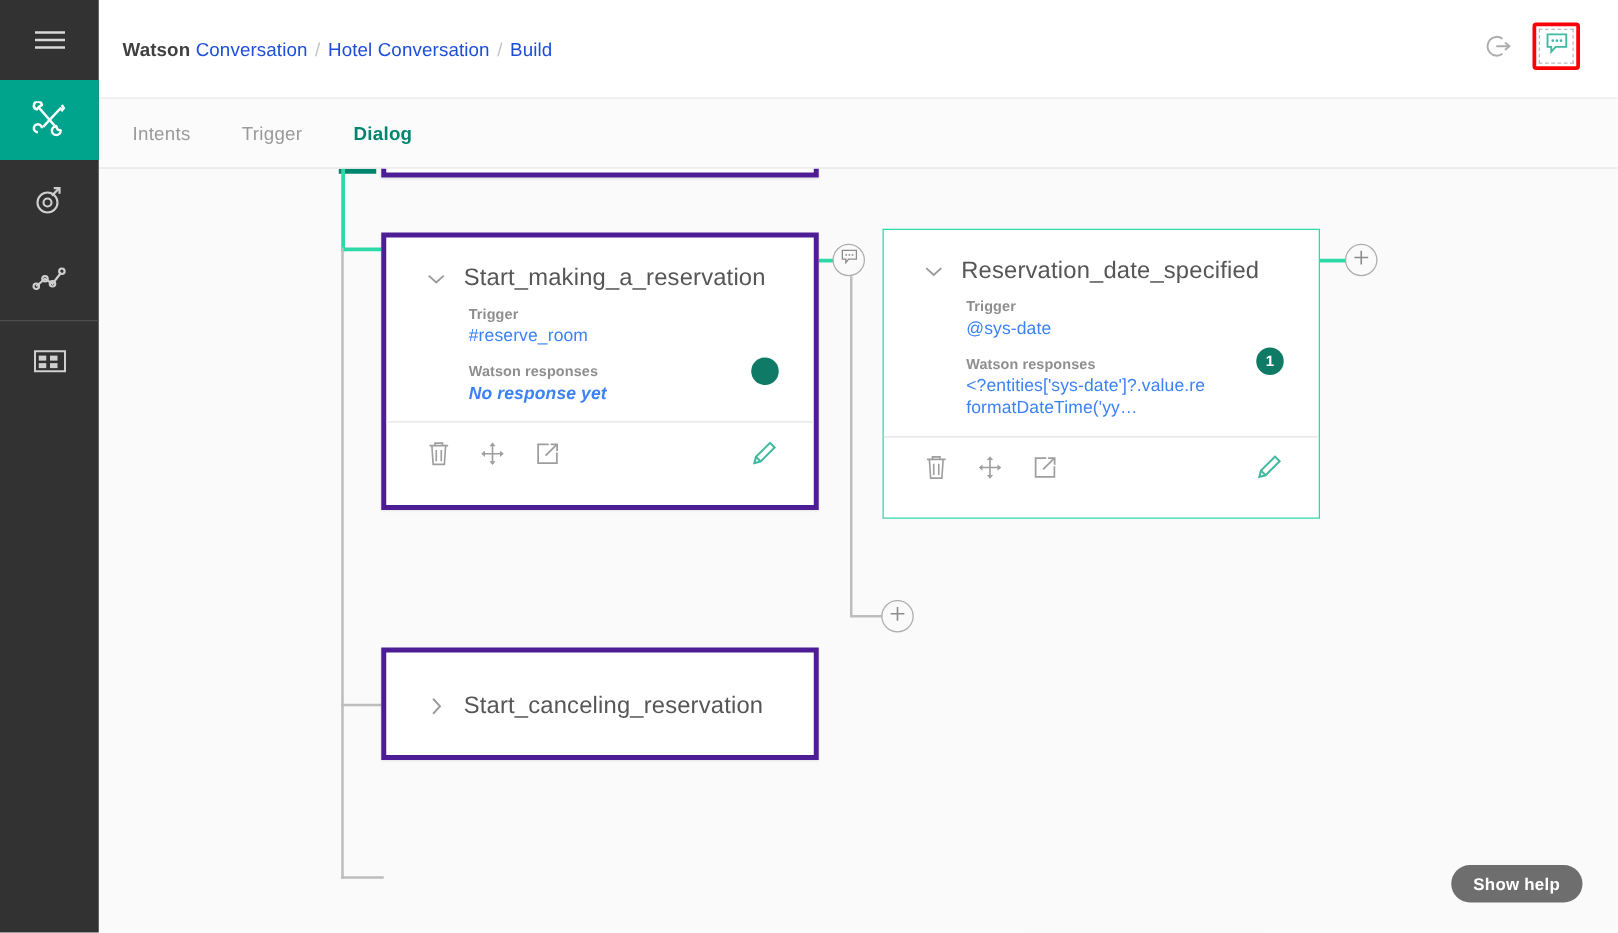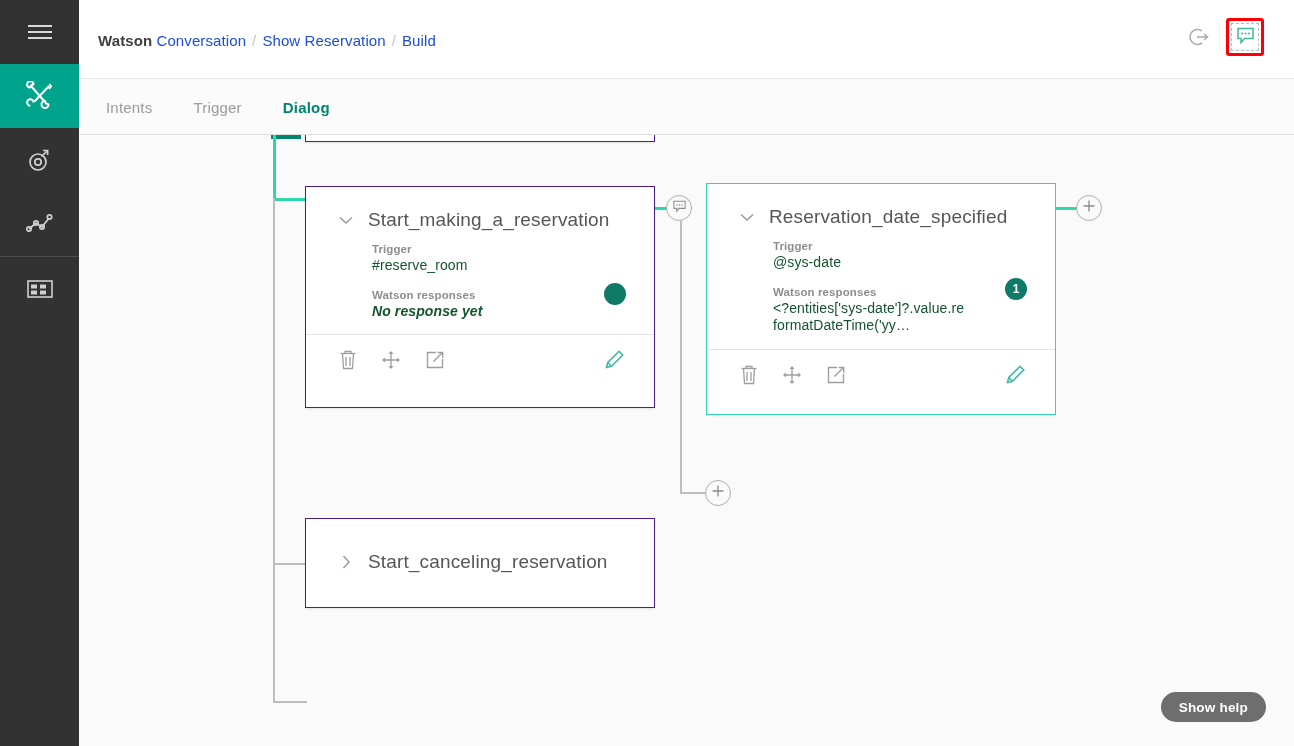--- a/index.html
+++ b/index.html
@@ -133,21 +133,21 @@
 
   
   .line { position: absolute; background: #bdbdbd; }
   .line.teal { background: #2ED9A8; }
   .line.teal-dark { background: #00856F; }
 
   
   .node {
     position: absolute;
     background: #ffffff;
-    border: 1px solid #4c1d95;
+    border: 4px solid #4c1d95;
     box-sizing: border-box;
     box-shadow: 0 1px 2px rgba(0,0,0,0.10);
   }
   .node.selected {
     border: 1px solid #2ED9A8;
     box-shadow: none;
   }
   .node.other-node {
     background: #ececec;
     border: 1px solid #d6d6d6;
@@ -175,21 +175,21 @@
   }
   .field-label {
     font-size: 11.5px;
     color: #8e8e8e;
     letter-spacing: 0.1px;
     margin-bottom: 2px;
     font-weight: bold;
   }
   .field-value {
     font-size: 14px;
-    color: #14532d;
+    color: #3b82f6;
     letter-spacing: 0.1px;
     margin-bottom: 14px;
     word-break: break-all;
     line-height: 1.25;
   }
   .field-value.italic { font-style: italic; font-weight: bold; }
   .badge {
     position: absolute;
     right: 28px;
     width: 22px; height: 22px;
@@ -314,21 +314,21 @@
         <rect x="14" y="6.5" width="6" height="4" fill="#cfcfcf" stroke="none"></rect>
         <rect x="5" y="12.5" width="6" height="4" fill="#cfcfcf" stroke="none"></rect>
         <rect x="14" y="12.5" width="6" height="4" fill="#cfcfcf" stroke="none"></rect>
       </svg>
     </span>
   </div>
 </div>
 
 <div id="header">
   <div id="breadcrumb">
-    <span class="crumb-strong">Watson</span><span>&nbsp;</span><span class="crumb">Conversation</span><span class="crumb-sep">/</span><span class="crumb">Show Reservation</span><span class="crumb-sep">/</span><span class="crumb">Build</span>
+    <span class="crumb-strong">Watson</span><span>&nbsp;</span><span class="crumb">Conversation</span><span class="crumb-sep">/</span><span class="crumb">Hotel Conversation</span><span class="crumb-sep">/</span><span class="crumb">Build</span>
   </div>
 
   <div id="header-actions">
     <span>
       <svg id="logout-icon" viewBox="0 0 26 26" fill="none" stroke="#adadad" stroke-width="1.6">
         <path d="M16 7 a7.5 7.5 0 1 0 0 12"></path>
         <path d="M11 13 L21 13"></path>
         <path d="M18 10 L21.5 13 L18 16"></path>
       </svg>
     </span>

